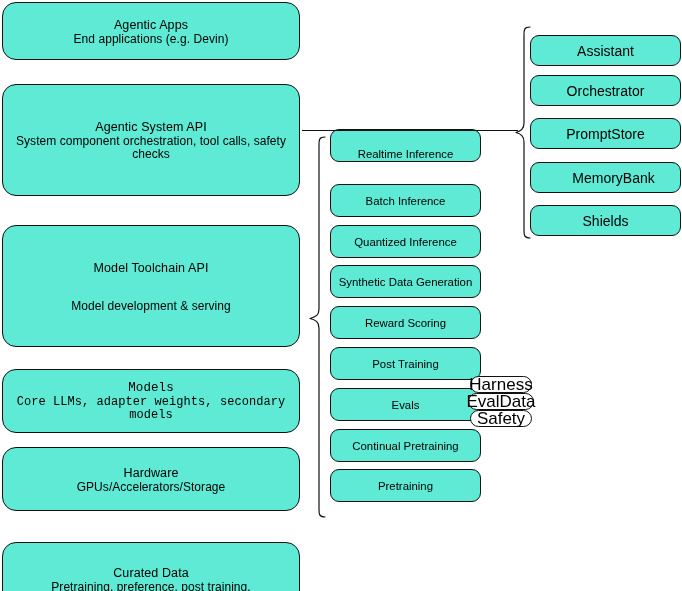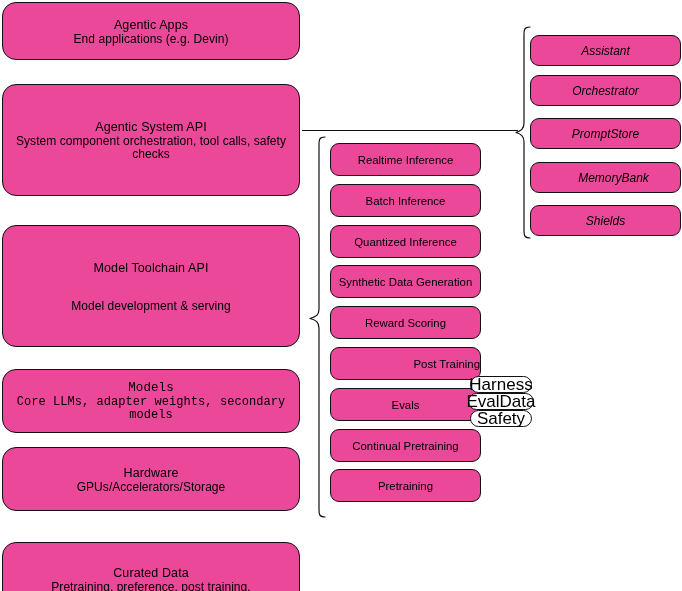--- a/index.html
+++ b/index.html
@@ -21,21 +21,21 @@
     width: 682px;
     height: 591px;
   }
 
   
   .node {
     position: absolute;
     box-sizing: border-box;
     border: 1.2px solid #111111;
     border-radius: 12px;
-    background: #ec4899;
+    background: #5eead4;
     display: flex;
     flex-direction: column;
     align-items: center;
     justify-content: center;
     text-align: center;
   }
 
   
   .layer {
     left: 2px;
@@ -67,23 +67,22 @@
   }
 
   
   .right {
     left: 530px;
     width: 151px;
     height: 31px;
     border-radius: 9px;
   }
   .right .title {
-    font-size: 12px;
+    font-size: 14px;
     line-height: 14px;
-    font-style: italic;
   }
 
   
   .pill {
     position: absolute;
     box-sizing: border-box;
     border: 1.2px solid #111111;
     border-radius: 11px;
     background: #ffffff;
     height: 17px;
@@ -155,36 +154,36 @@
   <div class="connector" style="left:302px; top:130px; width:216px;"></div>
 
   <svg class="brace" style="left:514px; top:26px;" width="20" height="213" viewBox="0 0 20 213">
     <path d="M16 1 C 10 1, 10 4, 10 9 L 10 97 C 10 103, 7 105, 2 106.5 C 7 108, 10 110, 10 116 L 10 204 C 10 209, 10 212, 16 212"></path>
   </svg>
 
   <svg class="brace" style="left:307px; top:136px;" width="20" height="382" viewBox="0 0 20 382">
     <path d="M18 1 C 12 1, 12 4, 12 9 L 12 173 C 12 179, 9 181, 3 182.5 C 9 184, 12 186, 12 192 L 12 373 C 12 378, 12 381, 18 381"></path>
   </svg>
 
-  <div class="node mid" style="top:143px;">
+  <div class="node mid" style="top:129px;justify-content:flex-end;">
     <div class="title">Realtime Inference</div>
   </div>
   <div class="node mid" style="top:184px;">
     <div class="title">Batch Inference</div>
   </div>
   <div class="node mid" style="top:225px;">
     <div class="title">Quantized Inference</div>
   </div>
   <div class="node mid" style="top:265px;">
     <div class="title">Synthetic Data Generation</div>
   </div>
   <div class="node mid" style="top:306px;align-items:center;">
     <div class="title">Reward Scoring</div>
   </div>
-  <div class="node mid" style="top:347px;align-items:flex-end;">
+  <div class="node mid" style="top:347px;">
     <div class="title">Post Training</div>
   </div>
   <div class="node mid" style="top:388px;">
     <div class="title">Evals</div>
   </div>
   <div class="node mid" style="top:429px;">
     <div class="title">Continual Pretraining</div>
   </div>
   <div class="node mid" style="top:469px;">
     <div class="title">Pretraining</div>

